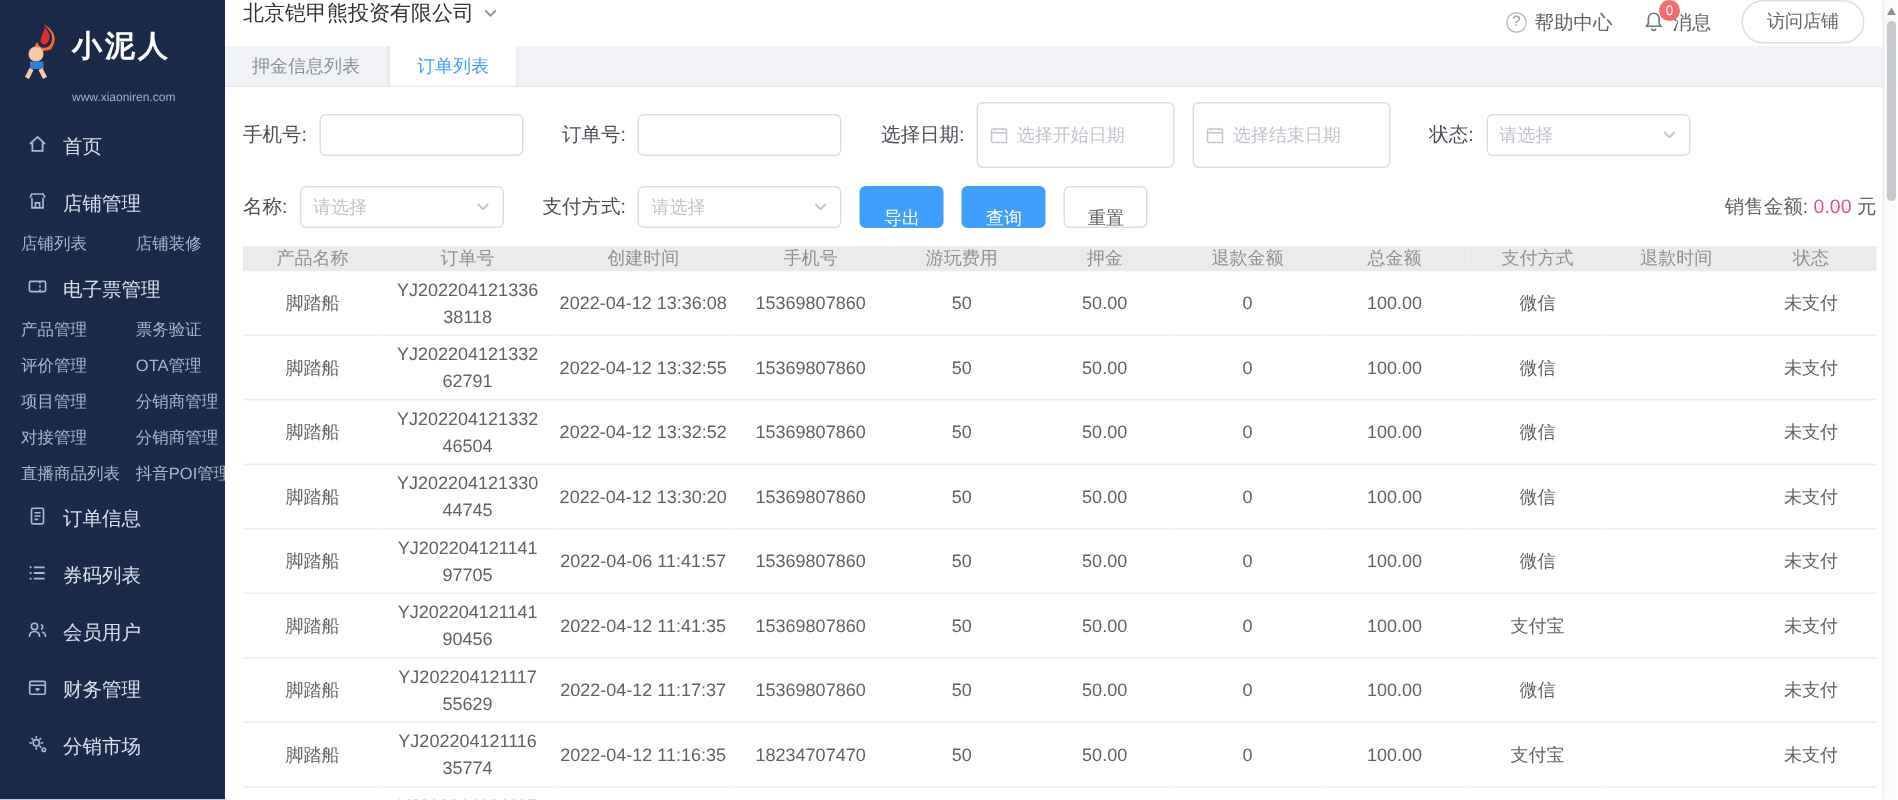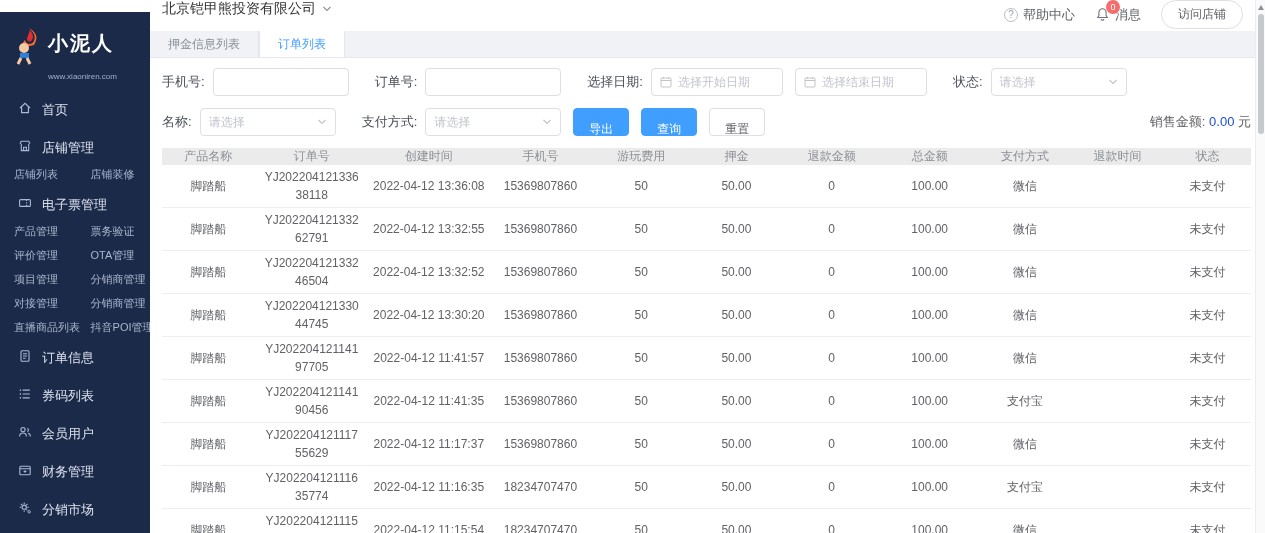--- a/index.html
+++ b/index.html
@@ -4,21 +4,21 @@
 <style>
   * { box-sizing: border-box; margin: 0; padding: 0; }
   html,body { width: 1265px; height: 533px; overflow: hidden; }
   body {
     font-family: "Liberation Sans", "DejaVu Sans", sans-serif;
     font-size: 13px; color: #606266; background: #fff; position: relative;
   }
 
   
   .sidebar {
-    position: absolute; left: 0; top: 12px; bottom: 0; width: 150px;
+    position: absolute; left: 0; top: 0; bottom: 0; width: 150px;
     background: #1c2a4a; color: #cfd6e4; overflow: hidden; z-index: 5;
   }
   .logo { padding: 14px 10px 6px 12px; display: flex; align-items: flex-start; gap: 6px; }
   .logo-mark { width: 30px; height: 40px; flex: 0 0 auto; }
   .logo-txt { display: flex; flex-direction: column; margin-top: 6px; }
   .logo-name { font-size: 20px; font-weight: bold; color: #fff; letter-spacing: 2px; line-height: 1.1; }
   .logo-url { font-size: 8px; color: #9fb0cc; margin-top: 18px; }
   .nav { margin-top: 4px; }
   .nav-item { display: flex; gap: 10px; padding: 10px 0 10px 18px; cursor: pointer; font-size: 13px; color: #dbe1ec; }
   .nav-item .nico { width: 14px; height: 14px; color: #aab8d2; flex: 0 0 auto; }
@@ -45,33 +45,33 @@
   .tab { display: flex; align-items: center; padding: 0 18px; font-size: 12px; color: #8a9099;
          cursor: pointer; border-right: 1px solid #e2e5ea; }
   .tab.active { background: #fff; color: #409eff; border-right: 1px solid #e4e7ed; border-left: 1px solid #e4e7ed; }
 
   
   .content { padding: 10px 14px 0 12px; }
   .frow { display: flex; align-items: center; margin-bottom: 12px; }
   .flabel { color: #4a4f57; font-size: 13px; margin-right: 8px; white-space: nowrap; }
   .tinput { width: 136px; height: 28px; border: 1px solid #dcdfe6; border-radius: 4px; background: #fff;
             font-family: inherit; font-size: 12px; padding: 0 8px; color: #606266; outline: none; }
-  .dateinput { width: 132px; height: 28px; border: 1px solid #dcdfe6; border-radius: 4px; background: #fff;
+  .dateinput { width: 132px; height: 44px; border: 1px solid #dcdfe6; border-radius: 4px; background: #fff;
                display: flex; align-items: center; gap: 6px; padding: 0 8px; color: #c0c4cc; font-size: 12px; cursor: pointer; }
   .dateinput .cal { width: 12px; height: 12px; color: #c0c4cc; flex: 0 0 auto; }
   .selectbox { width: 136px; height: 28px; border: 1px solid #dcdfe6; border-radius: 4px; background: #fff;
                display: flex; align-items: center; padding: 0 8px; color: #c0c4cc; font-size: 12px; cursor: pointer; }
   .selectbox .chev { margin-left: auto; width: 10px; height: 10px; color: #c0c4cc; }
   .gap { width: 26px; flex: 0 0 auto; }
   .gap-s { width: 12px; flex: 0 0 auto; }
   .btn { height: 28px; border-radius: 4px; font-size: 12px; padding: 12px 15px; cursor: pointer; font-family: inherit; }
   .btn-blue { background: #409eff; border: 1px solid #409eff; color: #fff; margin-left: 12px; }
   .btn-plain { background: #fff; border: 1px solid #dcdfe6; color: #606266; margin-left: 12px; }
   .sales { margin-left: auto; font-size: 13px; color: #606266; white-space: nowrap; }
-  .sales .val { color: #1d4ed8; }
+  .sales .val { color: #ec4899; }
 
   
   table { width: 100%; border-collapse: collapse; table-layout: fixed; margin-top: 2px; }
   thead th { background: #ebebeb; color: #8c9096; font-weight: normal; font-size: 12px; height: 16px; text-align: center; }
   tbody td { font-size: 12px; color: #606266; text-align: center; height: 40px; padding: 3px 4px;
              border-bottom: 1px solid #ebeef5; background: #fff; }
   td.orderno { word-break: break-all; line-height: 1.5; padding: 3px 10px; }
 
   
   .scrollbar { position: absolute; right: 0; top: 0; bottom: 0; width: 10px; background: #fafafa;
@@ -344,21 +344,21 @@
             <td>50.00</td>
             <td>0</td>
             <td>100.00</td>
             <td>微信</td>
             <td></td>
             <td>未支付</td>
           </tr>
           <tr>
             <td>脚踏船</td>
             <td class="orderno">YJ20220412114197705</td>
-            <td>2022-04-12 11:41:57</td>
+            <td>2022-04-06 11:41:57</td>
             <td>15369807860</td>
             <td>50</td>
             <td>50.00</td>
             <td>0</td>
             <td>100.00</td>
             <td>微信</td>
             <td></td>
             <td>未支付</td>
           </tr>
           <tr>

